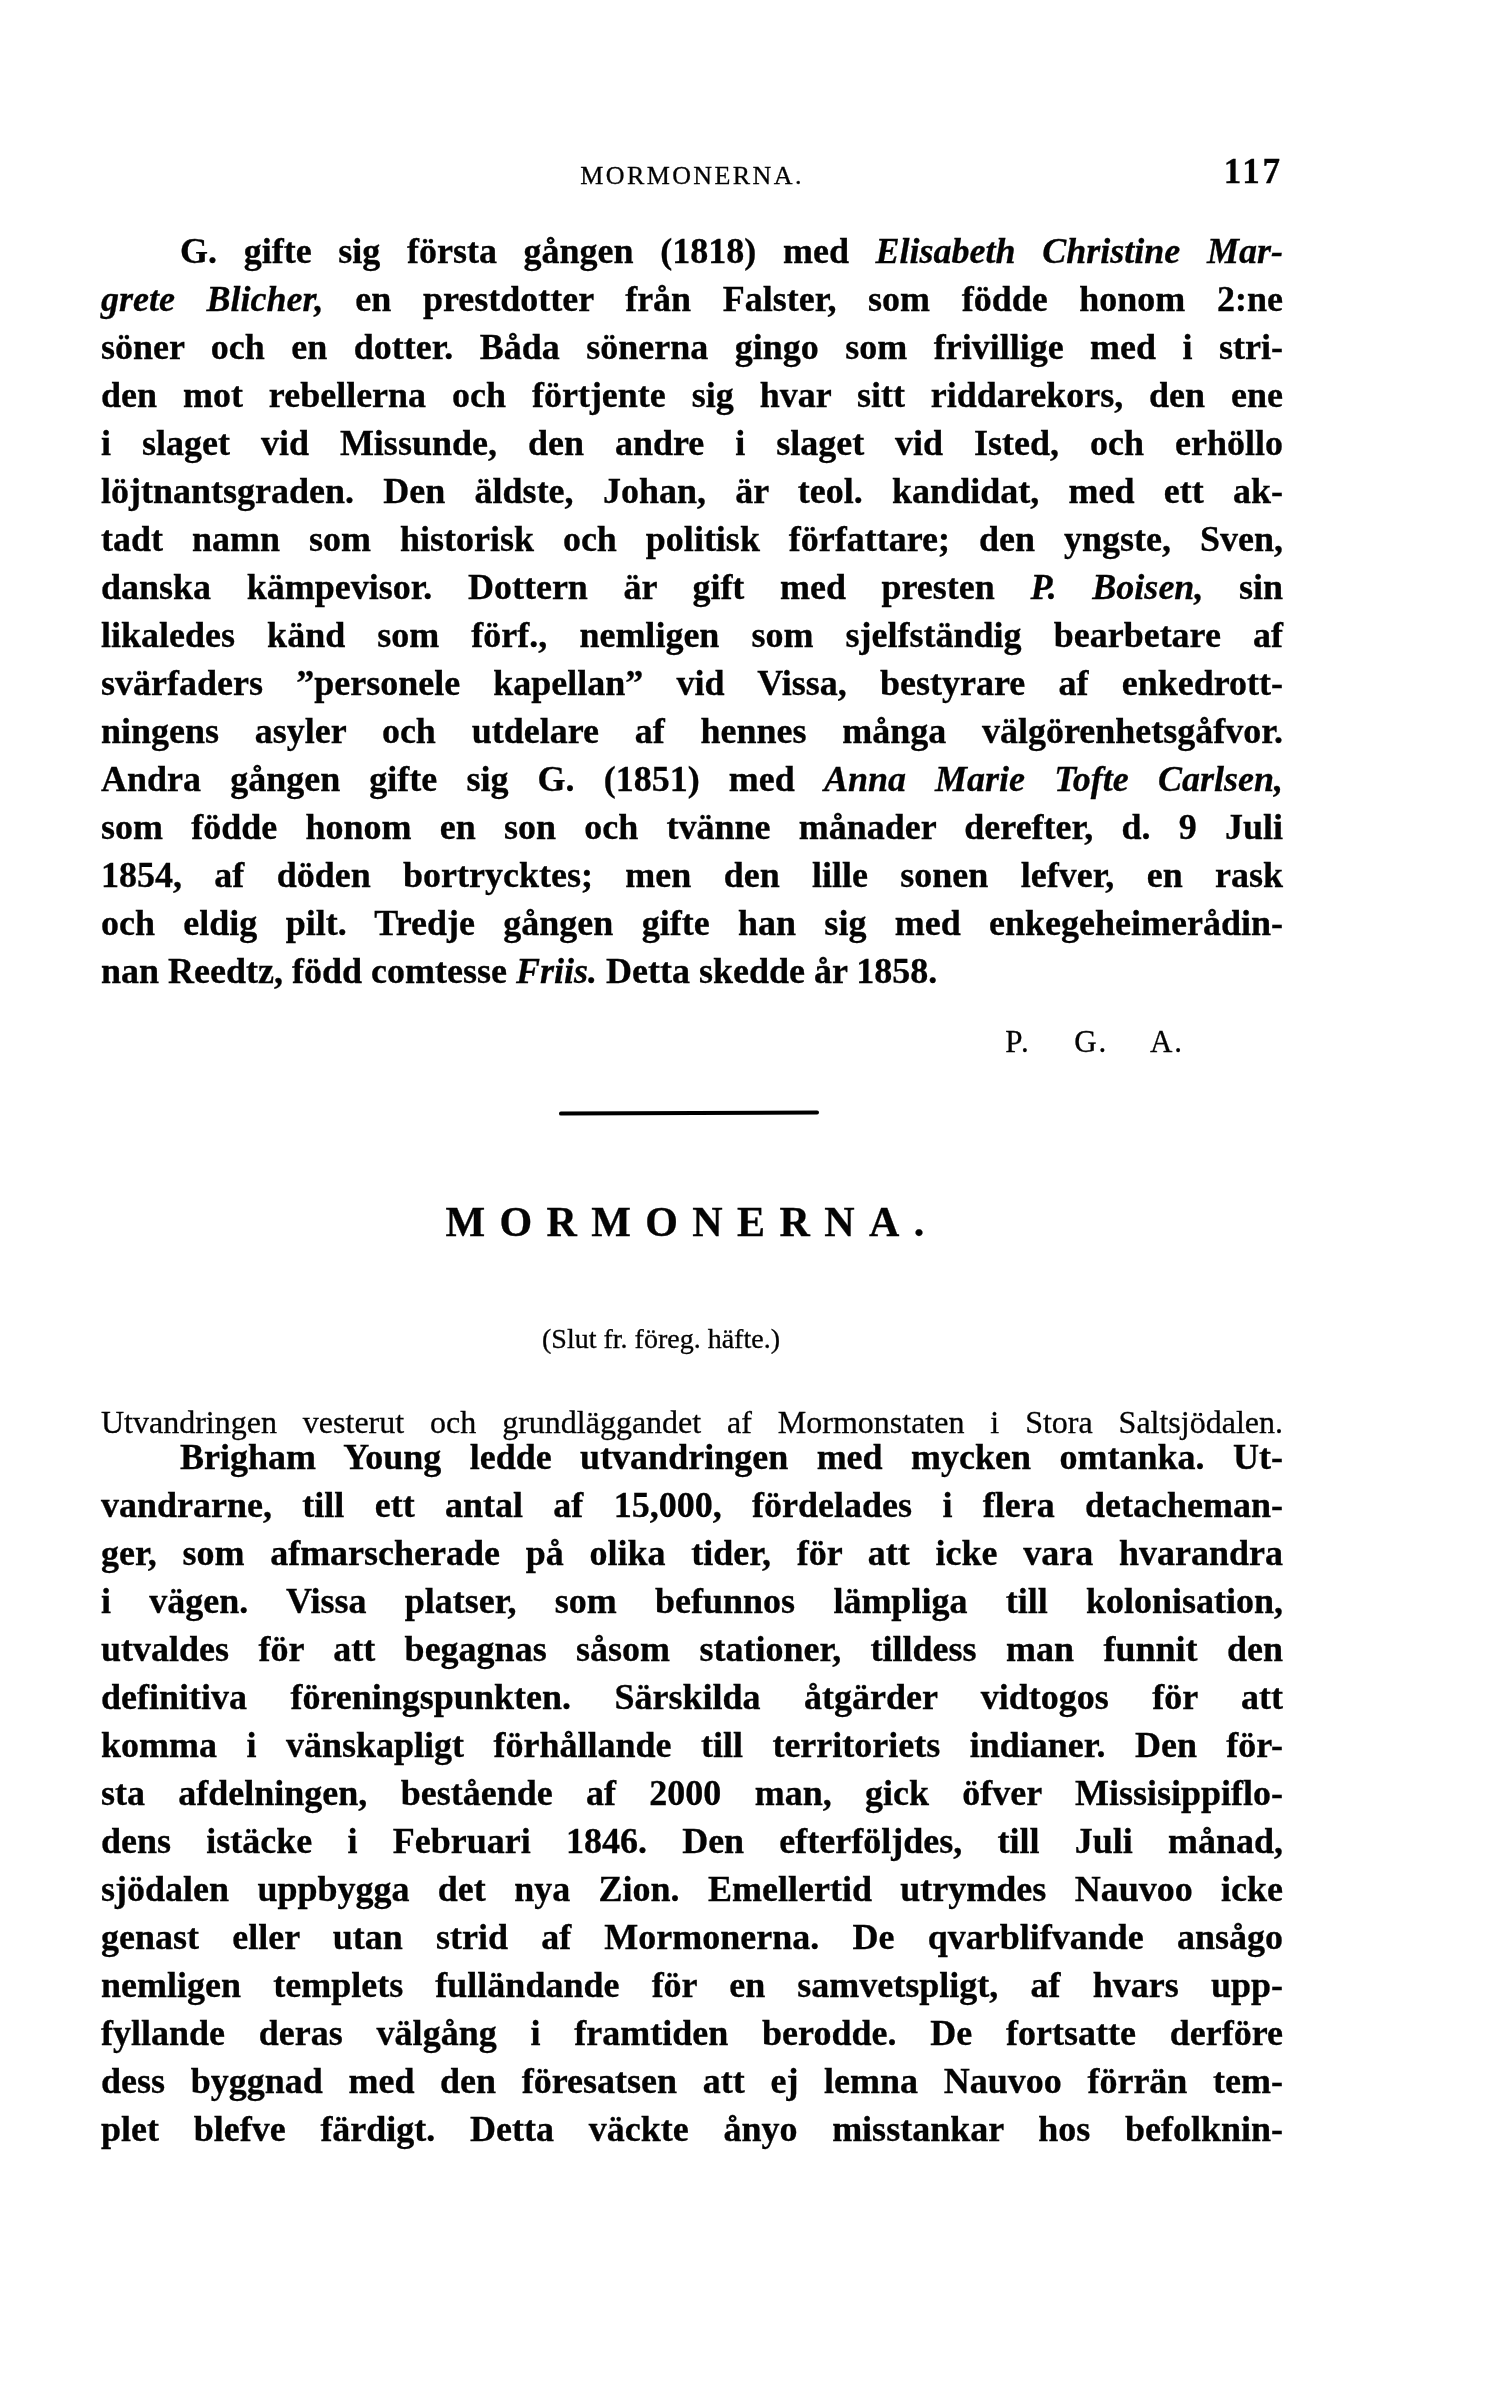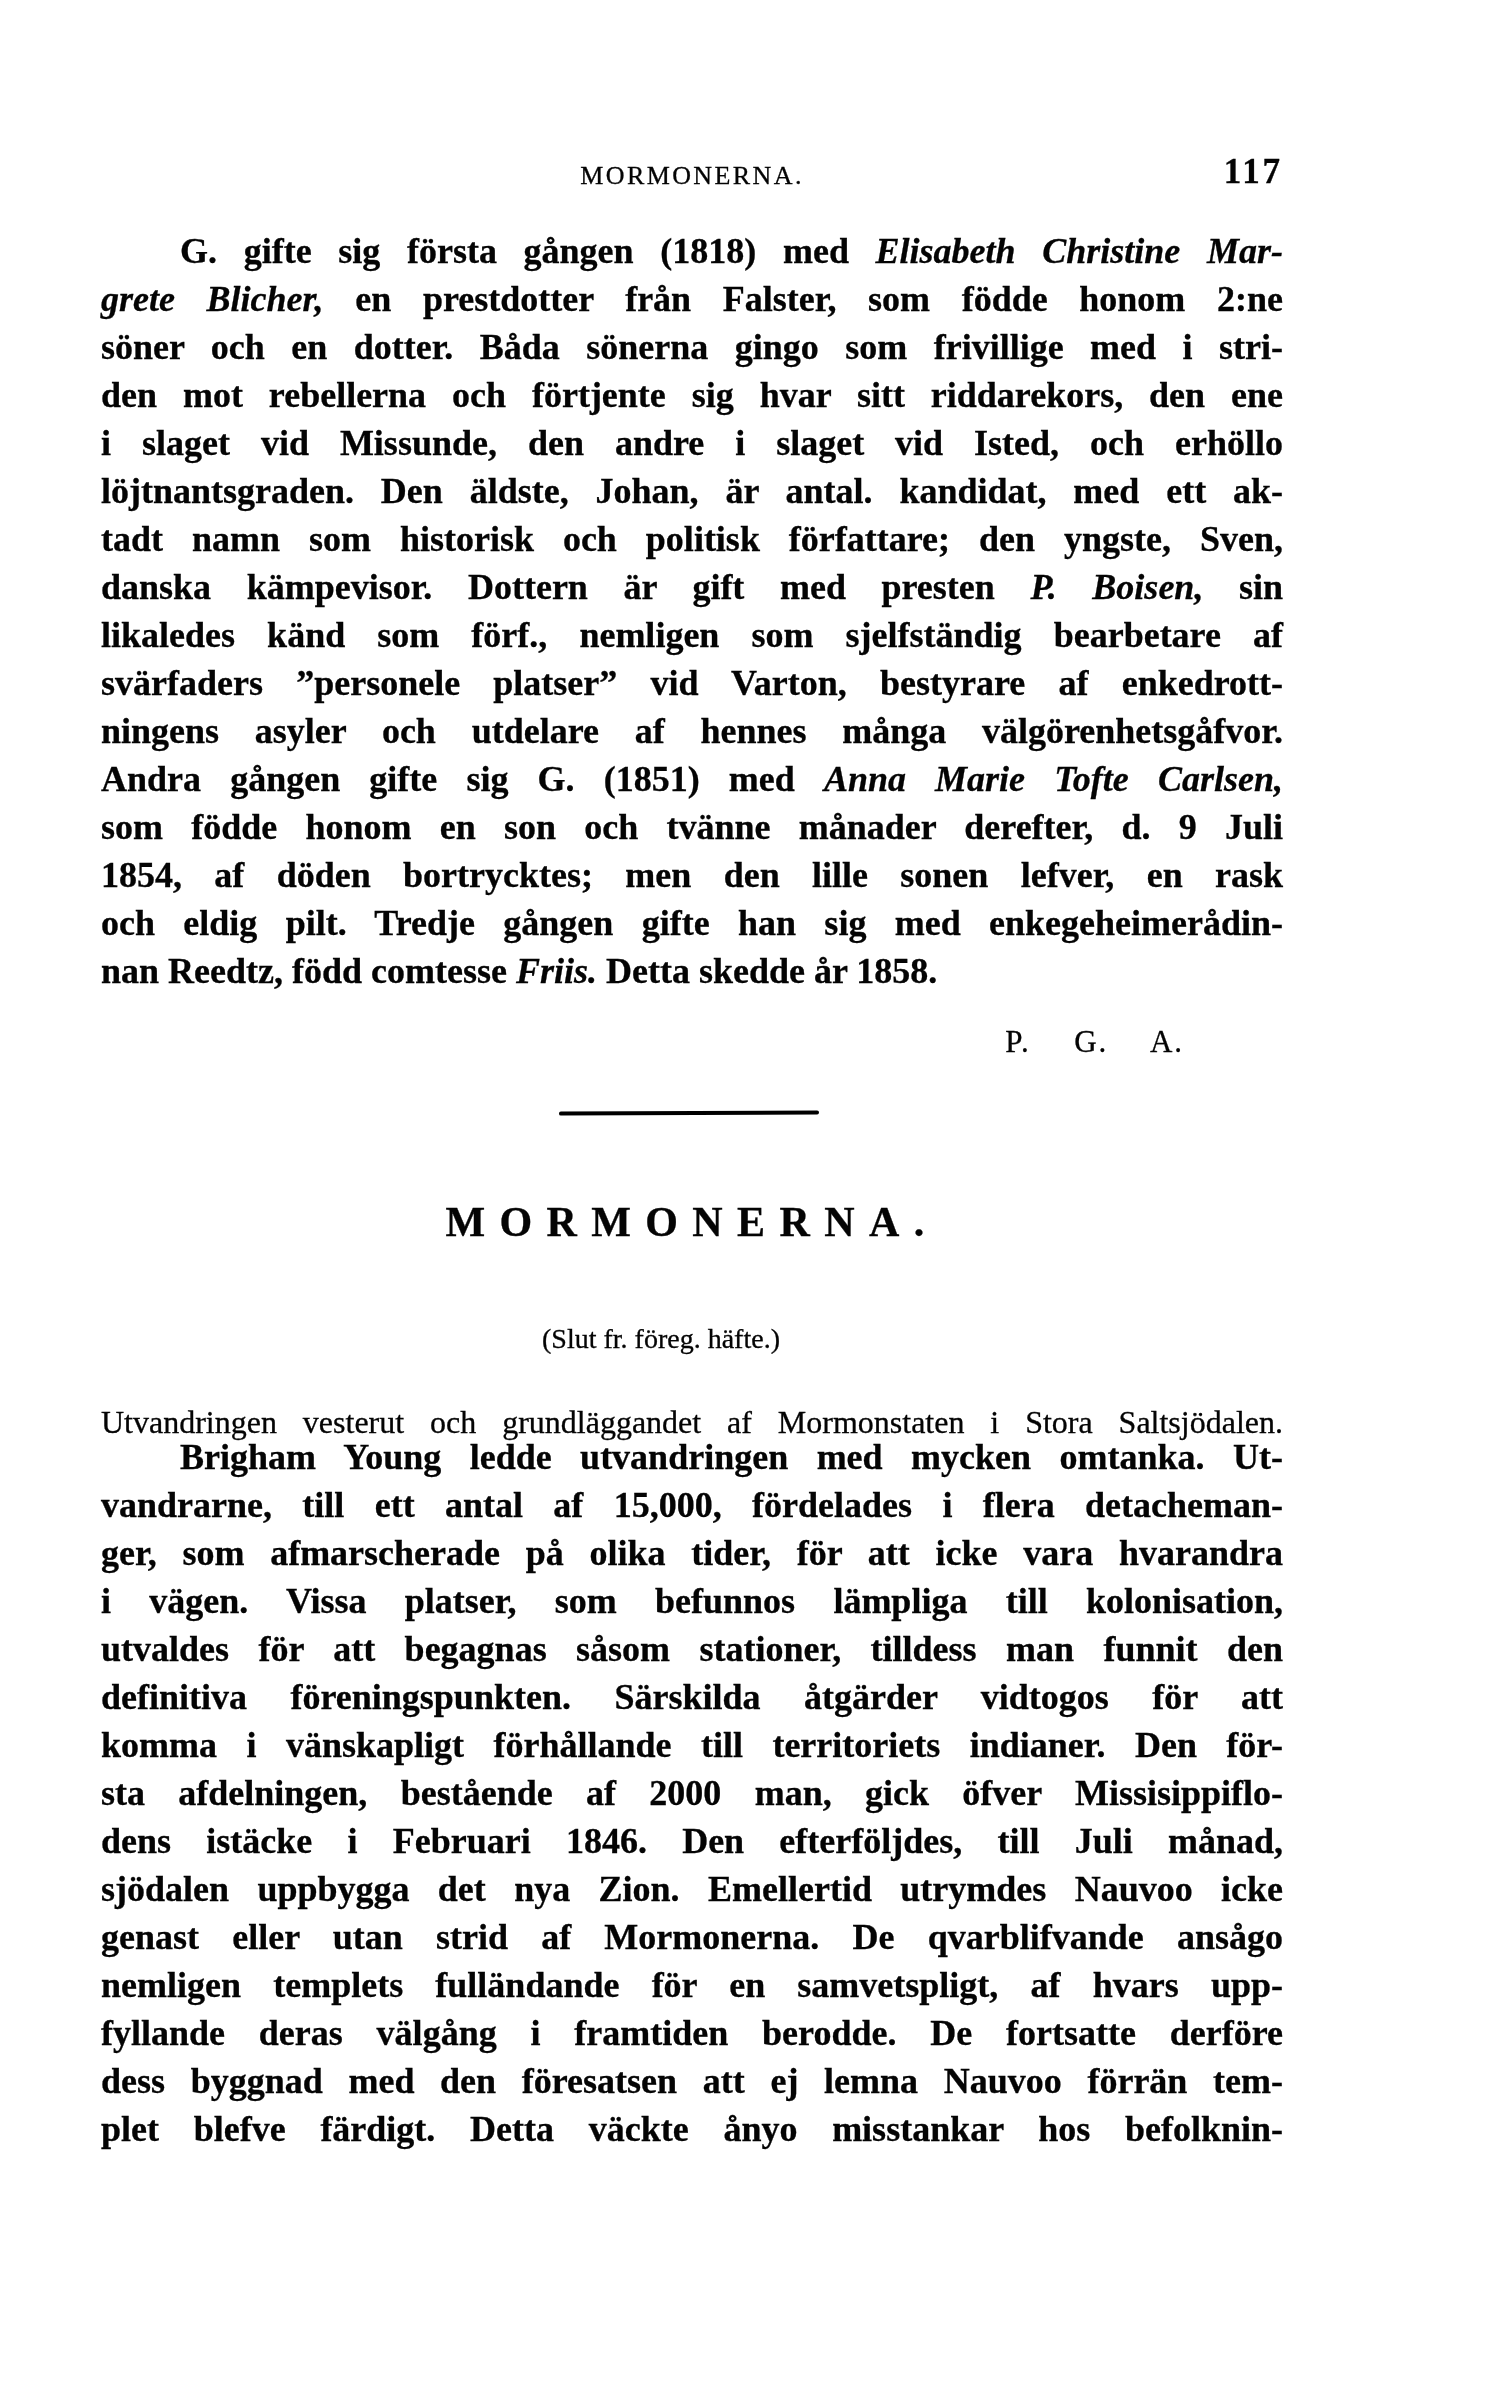--- a/index.html
+++ b/index.html
@@ -144,25 +144,25 @@
     <span class="running-head-title">MORMONERNA.</span>
     <span class="page-number">117</span>
   </div>
 
   <div class="para para-biography" data-last-line="left">
       <div class="line"><span>G. gifte sig första gången (1818) med </span><i>Elisabeth Christine Mar-</i></div>
       <div class="line"><i>grete Blicher,</i><span> en prestdotter från Falster, som födde honom 2:ne</span></div>
       <div class="line"><span>söner och en dotter. Båda sönerna gingo som frivillige med i stri-</span></div>
       <div class="line"><span>den mot rebellerna och förtjente sig hvar sitt riddarekors, den ene</span></div>
       <div class="line"><span>i slaget vid Missunde, den andre i slaget vid Isted, och erhöllo</span></div>
-      <div class="line"><span>löjtnantsgraden. Den äldste, Johan, är antal. kandidat, med ett ak-</span></div>
+      <div class="line"><span>löjtnantsgraden. Den äldste, Johan, är teol. kandidat, med ett ak-</span></div>
       <div class="line"><span>tadt namn som historisk och politisk författare; den yngste, Sven,</span></div>
       <div class="line"><span>danska kämpevisor. Dottern är gift med presten </span><i>P. Boisen,</i><span> sin</span></div>
       <div class="line"><span>likaledes känd som förf., nemligen som sjelfständig bearbetare af</span></div>
-      <div class="line"><span>svärfaders ”personele platser” vid Varton, bestyrare af enkedrott-</span></div>
+      <div class="line"><span>svärfaders ”personele kapellan” vid Vissa, bestyrare af enkedrott-</span></div>
       <div class="line"><span>ningens asyler och utdelare af hennes många välgörenhetsgåfvor.</span></div>
       <div class="line"><span>Andra gången gifte sig G. (1851) med </span><i>Anna Marie Tofte Carlsen,</i></div>
       <div class="line"><span>som födde honom en son och tvänne månader derefter, d. 9 Juli</span></div>
       <div class="line"><span>1854, af döden bortrycktes; men den lille sonen lefver, en rask</span></div>
       <div class="line"><span>och eldig pilt. Tredje gången gifte han sig med enkegeheimerådin-</span></div>
       <div class="line"><span>nan Reedtz, född comtesse </span><i>Friis.</i><span> Detta skedde år 1858.</span></div>
     </div>
 
   <div class="signature">P. G. A.</div>
 

